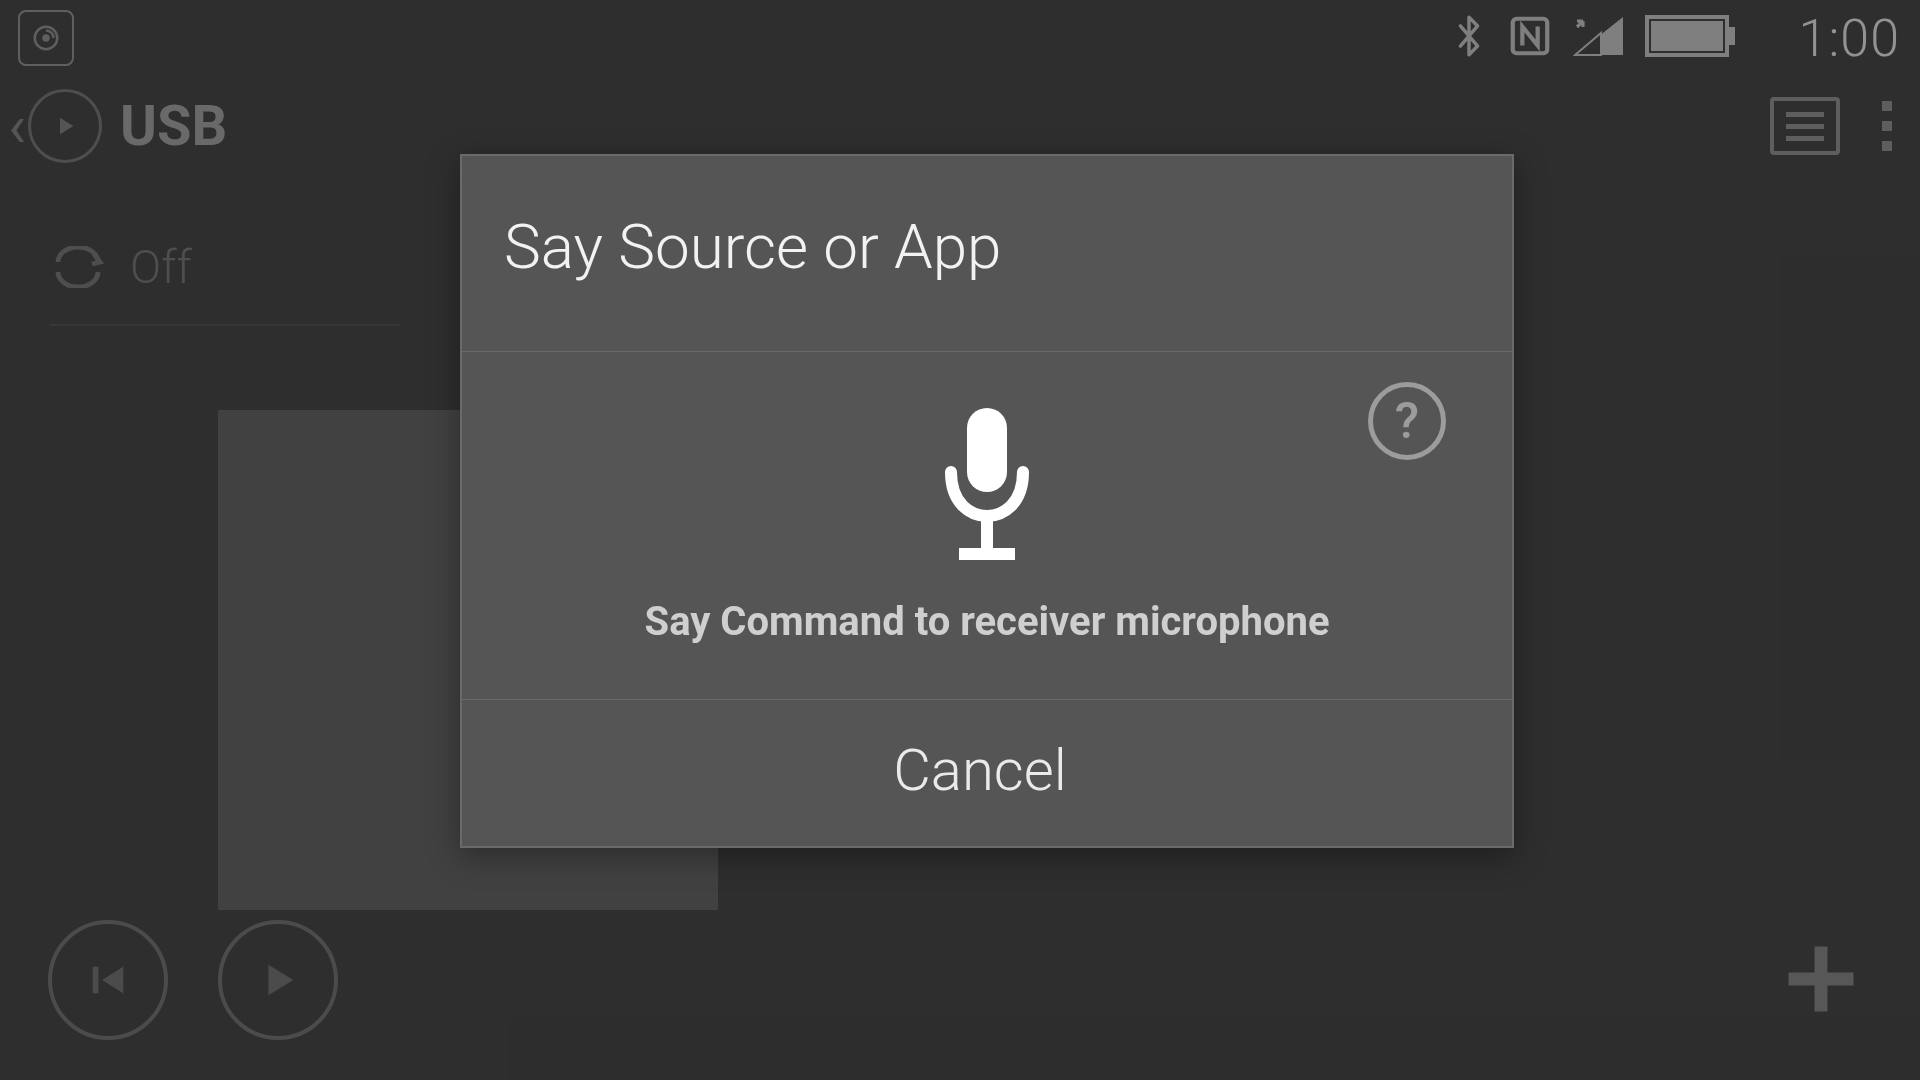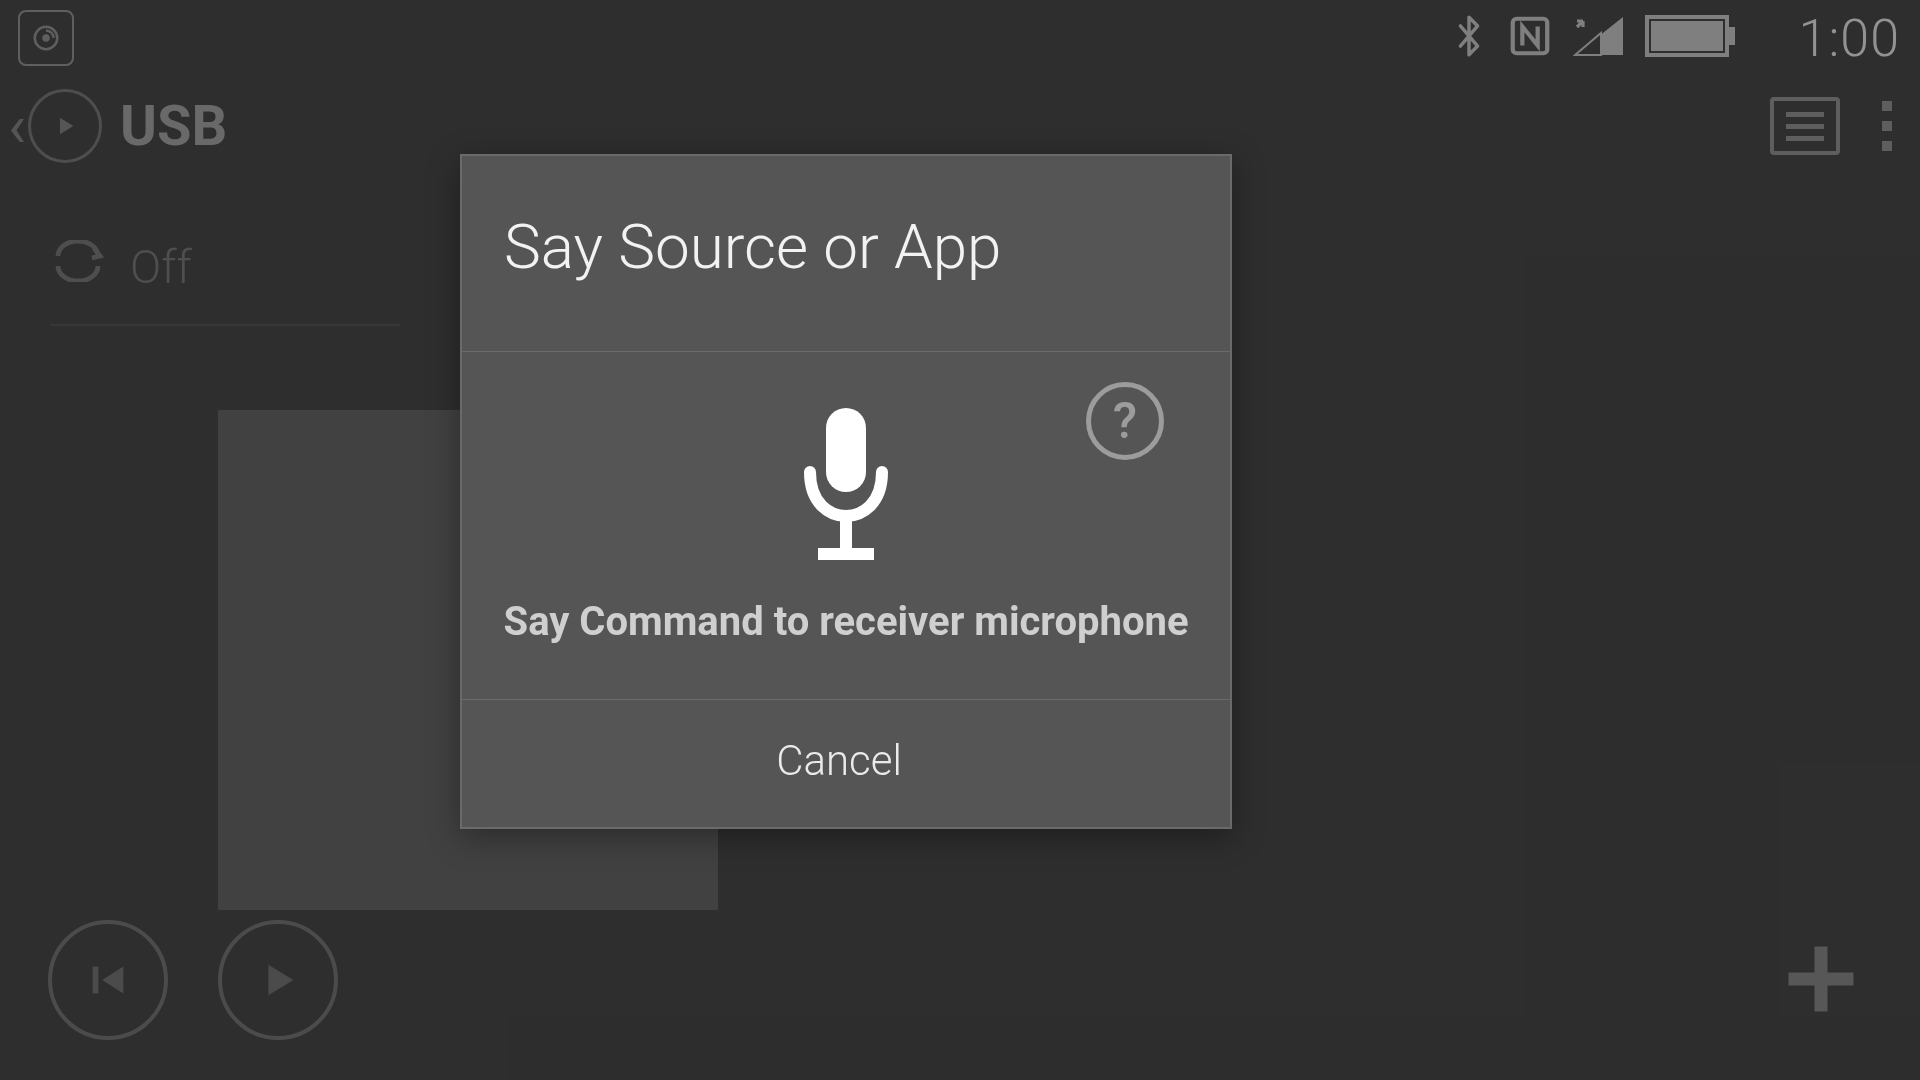--- a/index.html
+++ b/index.html
@@ -56,21 +56,21 @@
     display: flex; flex-direction: column; justify-content: center; align-items: center; gap: 7px;
     margin-right: 34px;
   }
   .list-button .bar { width: 38px; height: 5px; background: #888; }
   .overflow-button { display: flex; flex-direction: column; gap: 10px; padding: 8px; }
   .overflow-button .dot { width: 10px; height: 10px; background: #888; }
 
   
   .repeat-row {
     position: absolute; top: 240px; left: 50px;
-    display: flex; align-items: flex-start; gap: 24px;
+    display: flex; align-items: center; gap: 24px;
     color: #6f6f6f;
     width: 350px;
     padding-bottom: 30px;
     border-bottom: 2px solid #4a4a4a;
   }
   .repeat-label { font-size: 46px; font-weight: 300; }
 
   
   .album-art {
     position: absolute;
@@ -103,21 +103,21 @@
   
   .dimmer {
     position: absolute; inset: 0;
     background: rgba(25,25,25,0.38);
   }
 
   
   .dialog-wrap {
     position: absolute;
     top: 154px; left: 460px;
-    width: 772px;
+    width: 1054px;
     background: #555555;
     border: 2px solid #6a6a6a;
     box-shadow: 0 8px 30px rgba(0,0,0,0.35);
   }
   .dialog-title {
     padding: 54px 42px 68px 42px;
     font-size: 62px;
     font-weight: 300;
     color: #f2f2f2;
     border-bottom: 1px solid #6a6a6a;
@@ -143,21 +143,21 @@
   }
   .mic-icon svg { width: 104px; height: 160px; }
   .dialog-hint {
     font-size: 40px;
     font-weight: 700;
     color: #cfcfcf;
   }
   .dialog-action {
     text-align: center;
     padding: 36px 14px 42px 0;
-    font-size: 42px;
+    font-size: 58px;
     font-weight: 300;
     color: #eaeaea;
   }
 </style>
 </head>
 <body>
 
 <div class="status-bar">
   <div class="status-left">
     <div class="app-badge">

